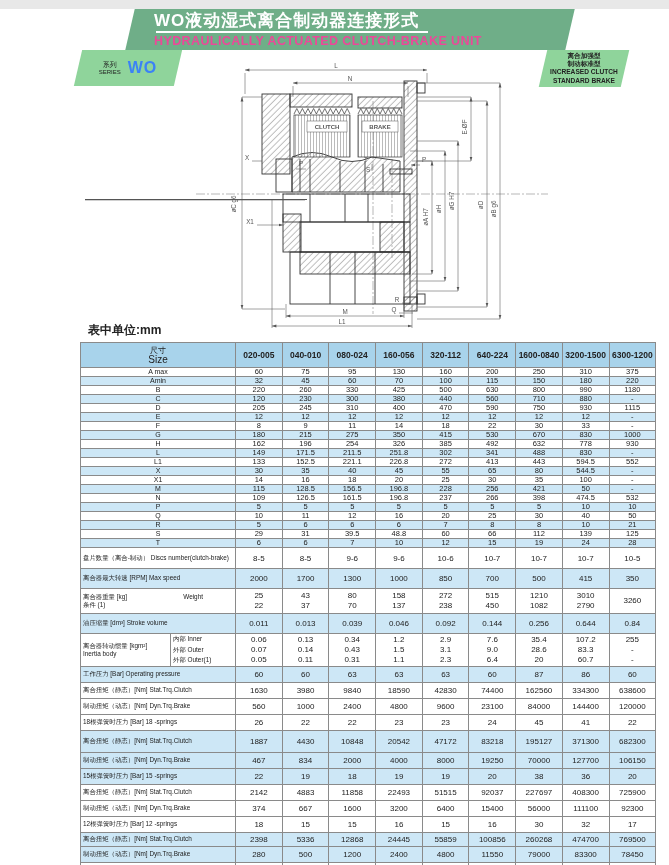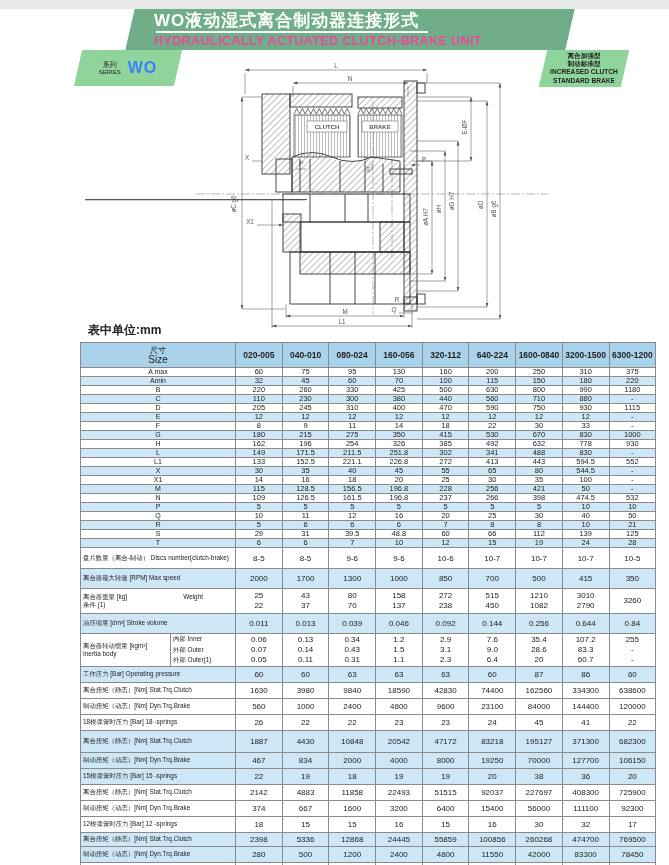--- a/index.html
+++ b/index.html
@@ -266,21 +266,21 @@
             <td>330</td>
             <td>425</td>
             <td>500</td>
             <td>630</td>
             <td>800</td>
             <td>990</td>
             <td>1180</td>
           </tr>
           <tr class="dim b">
             <td class="lbl">C</td>
-            <td>110</td>
+            <td>120</td>
             <td>230</td>
             <td>300</td>
             <td>380</td>
             <td>440</td>
             <td>560</td>
             <td>710</td>
             <td>880</td>
             <td>-</td>
           </tr>
           <tr class="dim w">
@@ -731,21 +731,21 @@
             <td>769500</td>
           </tr>
           <tr class="spec b" style="height:16px">
             <td class="lbl">制动扭矩（动态）[Nm] Dyn.Trq.Brake</td>
             <td>280</td>
             <td>500</td>
             <td>1200</td>
             <td>2400</td>
             <td>4800</td>
             <td>11550</td>
-            <td>42000</td>
+            <td>79000</td>
             <td>83300</td>
             <td>78450</td>
           </tr>
           <tr class="spec w" style="height:28px">
             <td class="lbl">9根弹簧时压力 [Bar] 9 -springs</td>
             <td>13</td>
             <td>11</td>
             <td>11</td>
             <td>12</td>
             <td>11</td>

